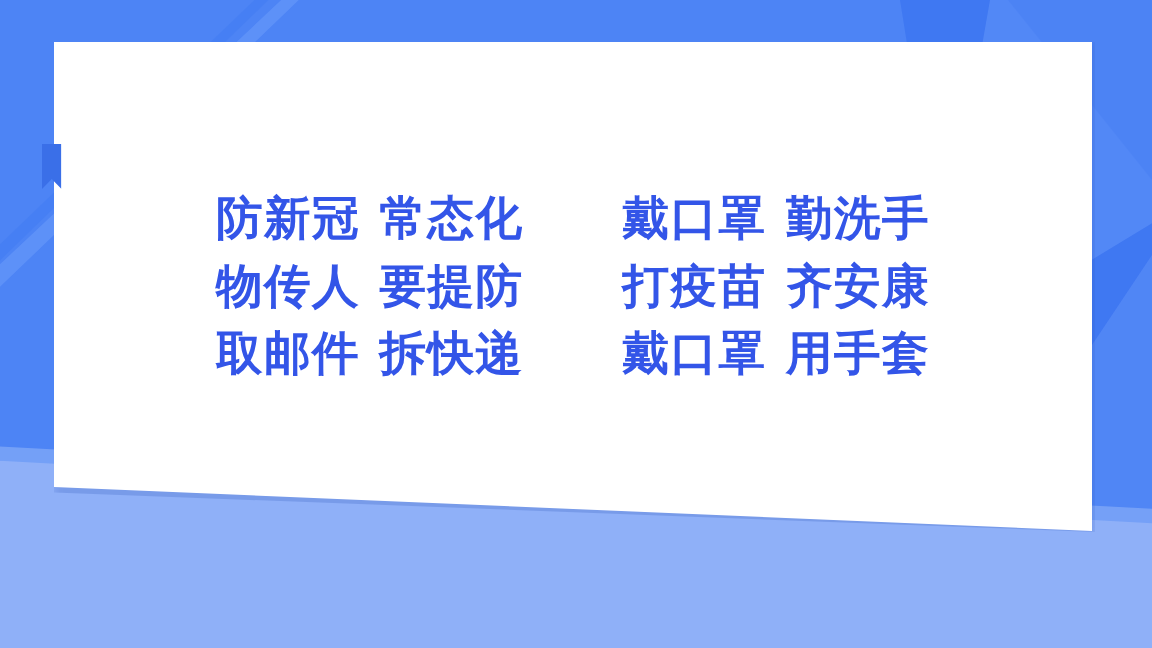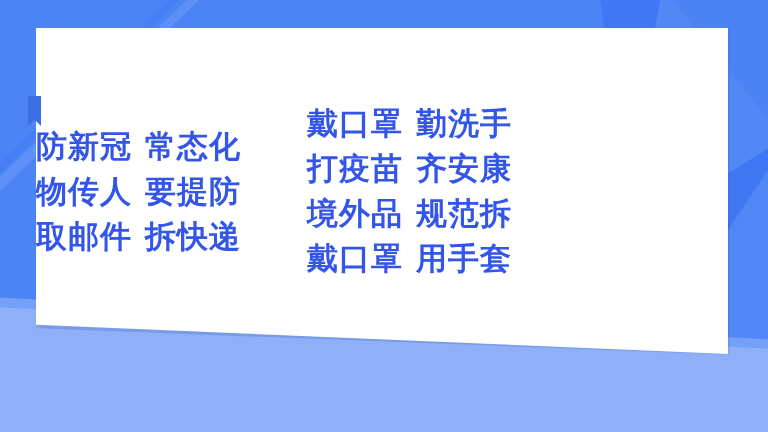--- a/index.html
+++ b/index.html
@@ -150,21 +150,21 @@
   }
 
   
   .slogan-area {
     position: absolute;
     left: 36px;
     top: 28px;
     width: 692px;
     height: 326px;
     display: flex;
-    justify-content: flex-start;
+    justify-content: center;
     align-items: center;
     gap: 66px;
   }
   .slogan-column {
     display: flex;
     flex-direction: column;
     gap: 4px;
   }
   .slogan-line {
     color: #3355e8;
@@ -205,18 +205,17 @@
 
     <div class="slogan-column">
       <div class="slogan-line"><span>防新冠</span><span class="seg-gap"></span><span>常态化</span></div>
       <div class="slogan-line"><span>物传人</span><span class="seg-gap"></span><span>要提防</span></div>
       <div class="slogan-line"><span>取邮件</span><span class="seg-gap"></span><span>拆快递</span></div>
     </div>
 
     <div class="slogan-column">
       <div class="slogan-line"><span>戴口罩</span><span class="seg-gap"></span><span>勤洗手</span></div>
       <div class="slogan-line"><span>打疫苗</span><span class="seg-gap"></span><span>齐安康</span></div>
-      <div class="slogan-line"><span>境外品</span><span class="seg-gap"></span><span>规范拆</span></div>
       <div class="slogan-line"><span>戴口罩</span><span class="seg-gap"></span><span>用手套</span></div>
     </div>
 
   </div>
 </div>
 
 </body></html>

